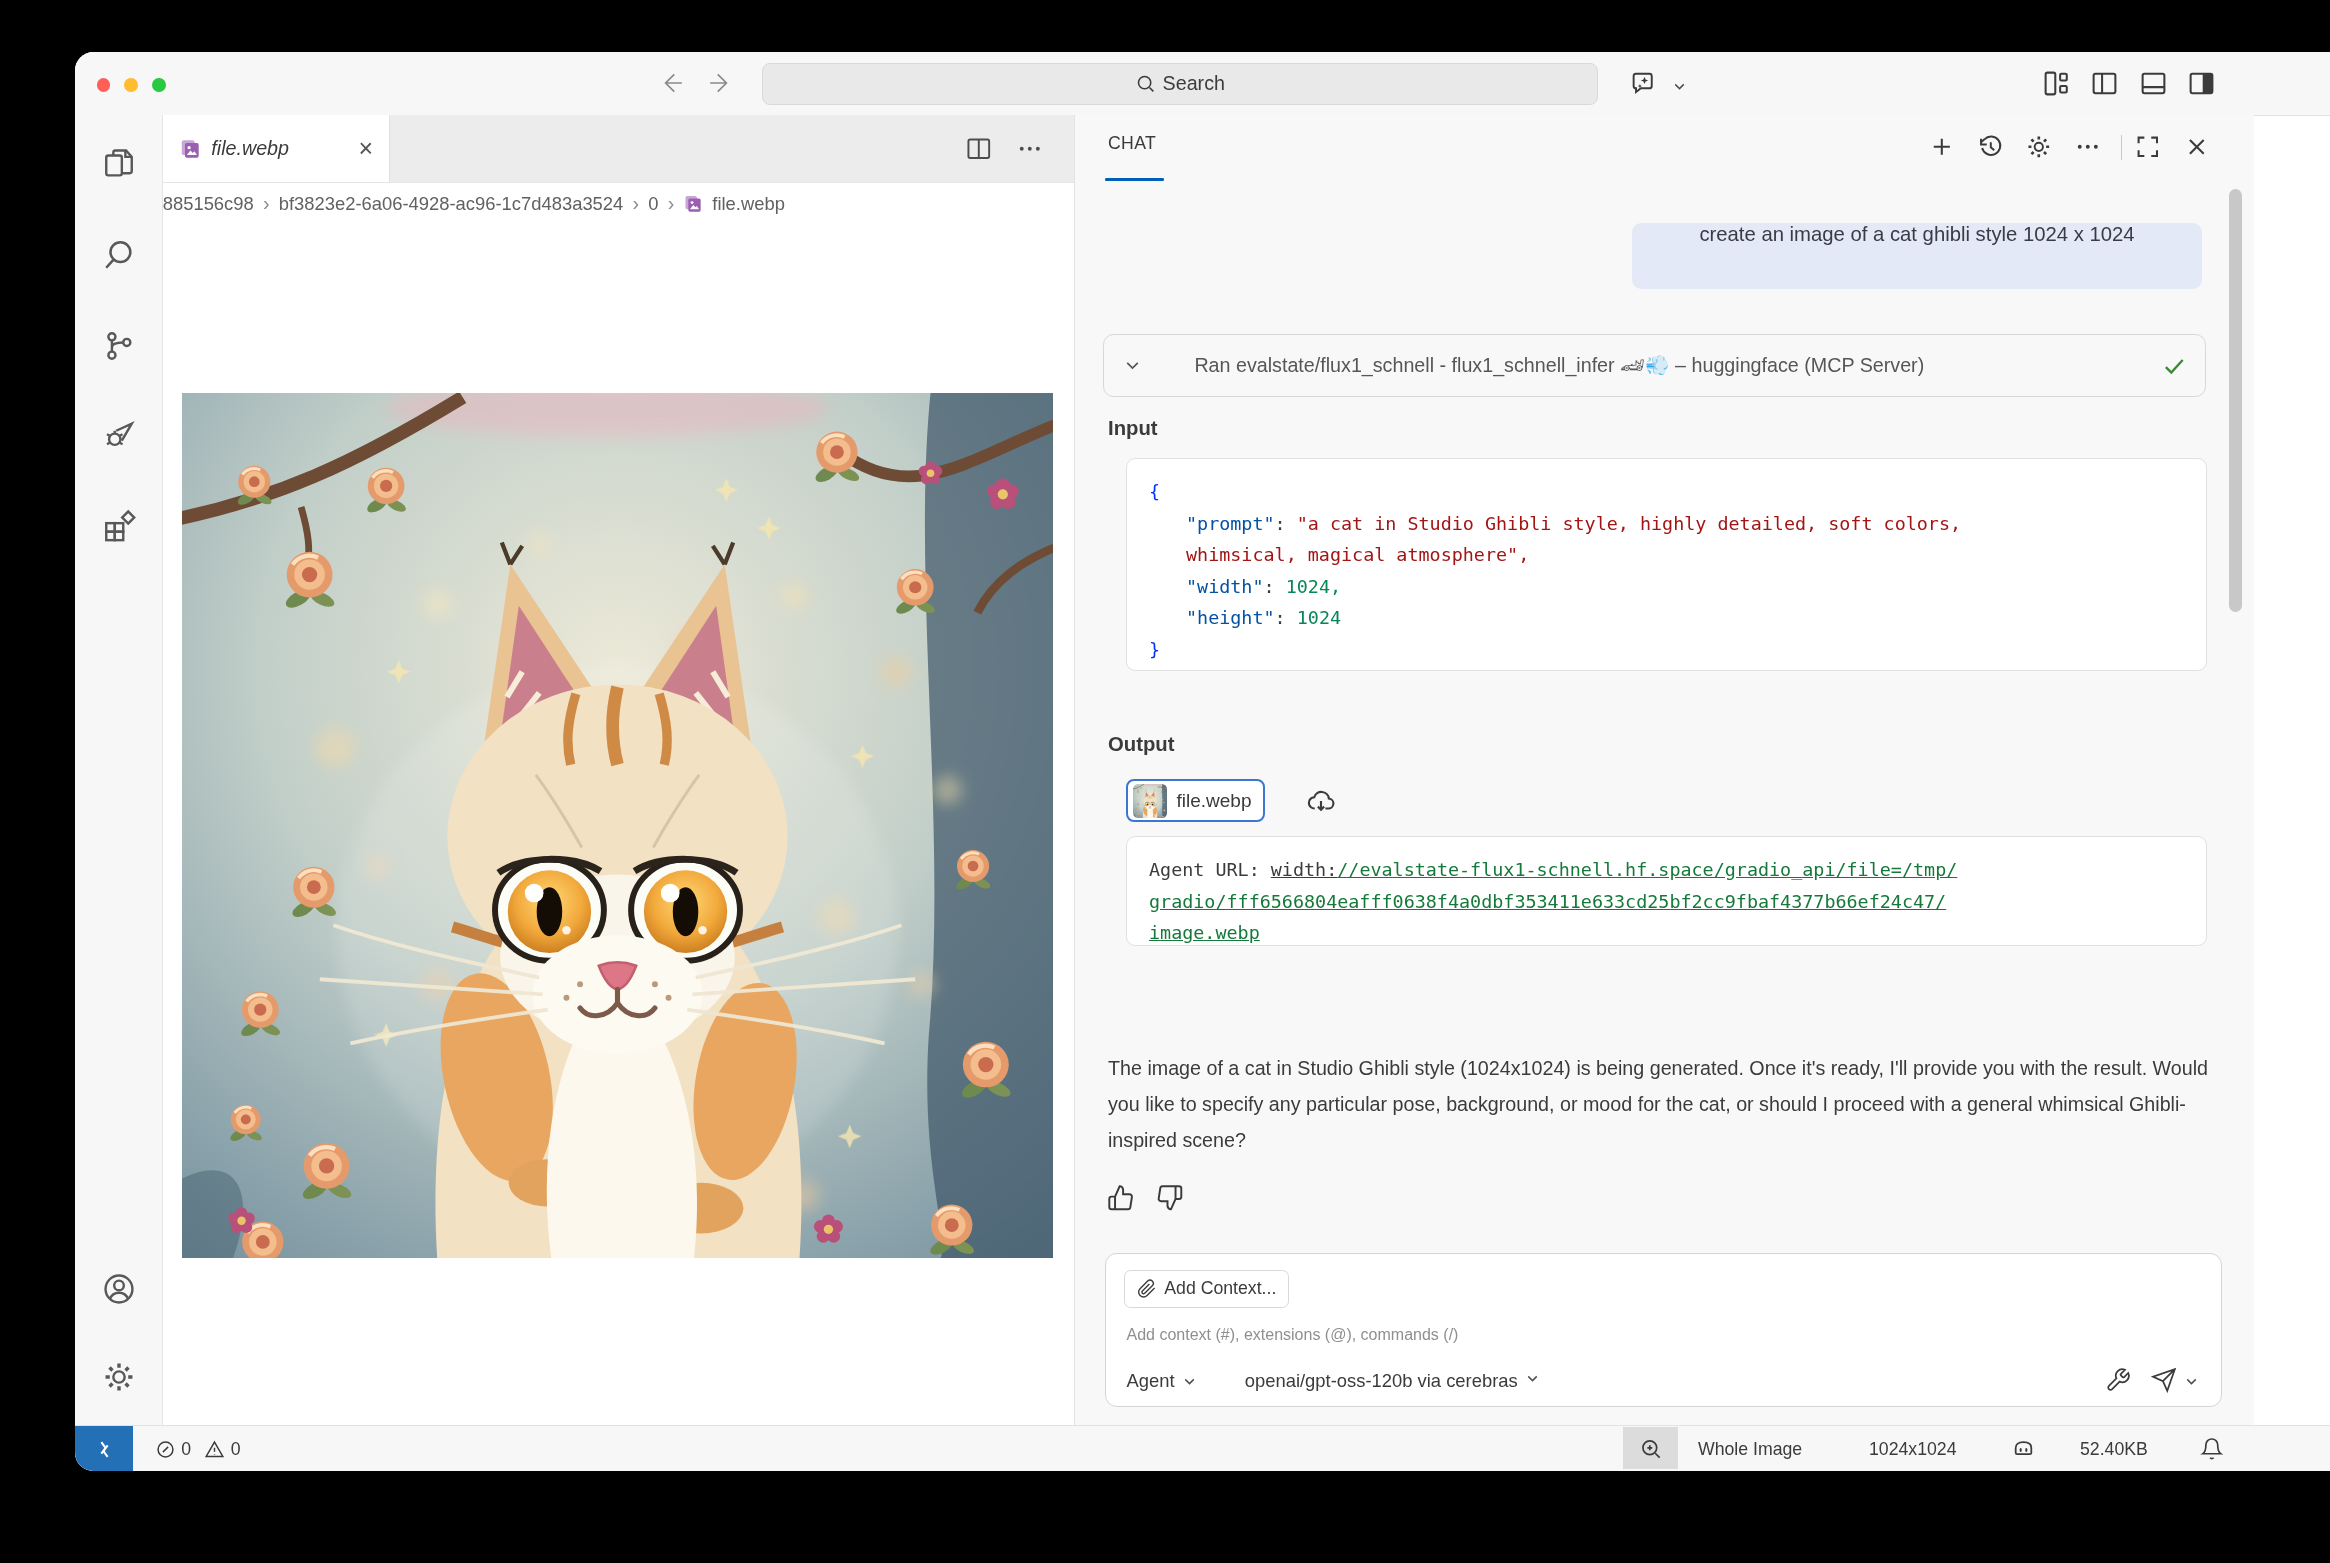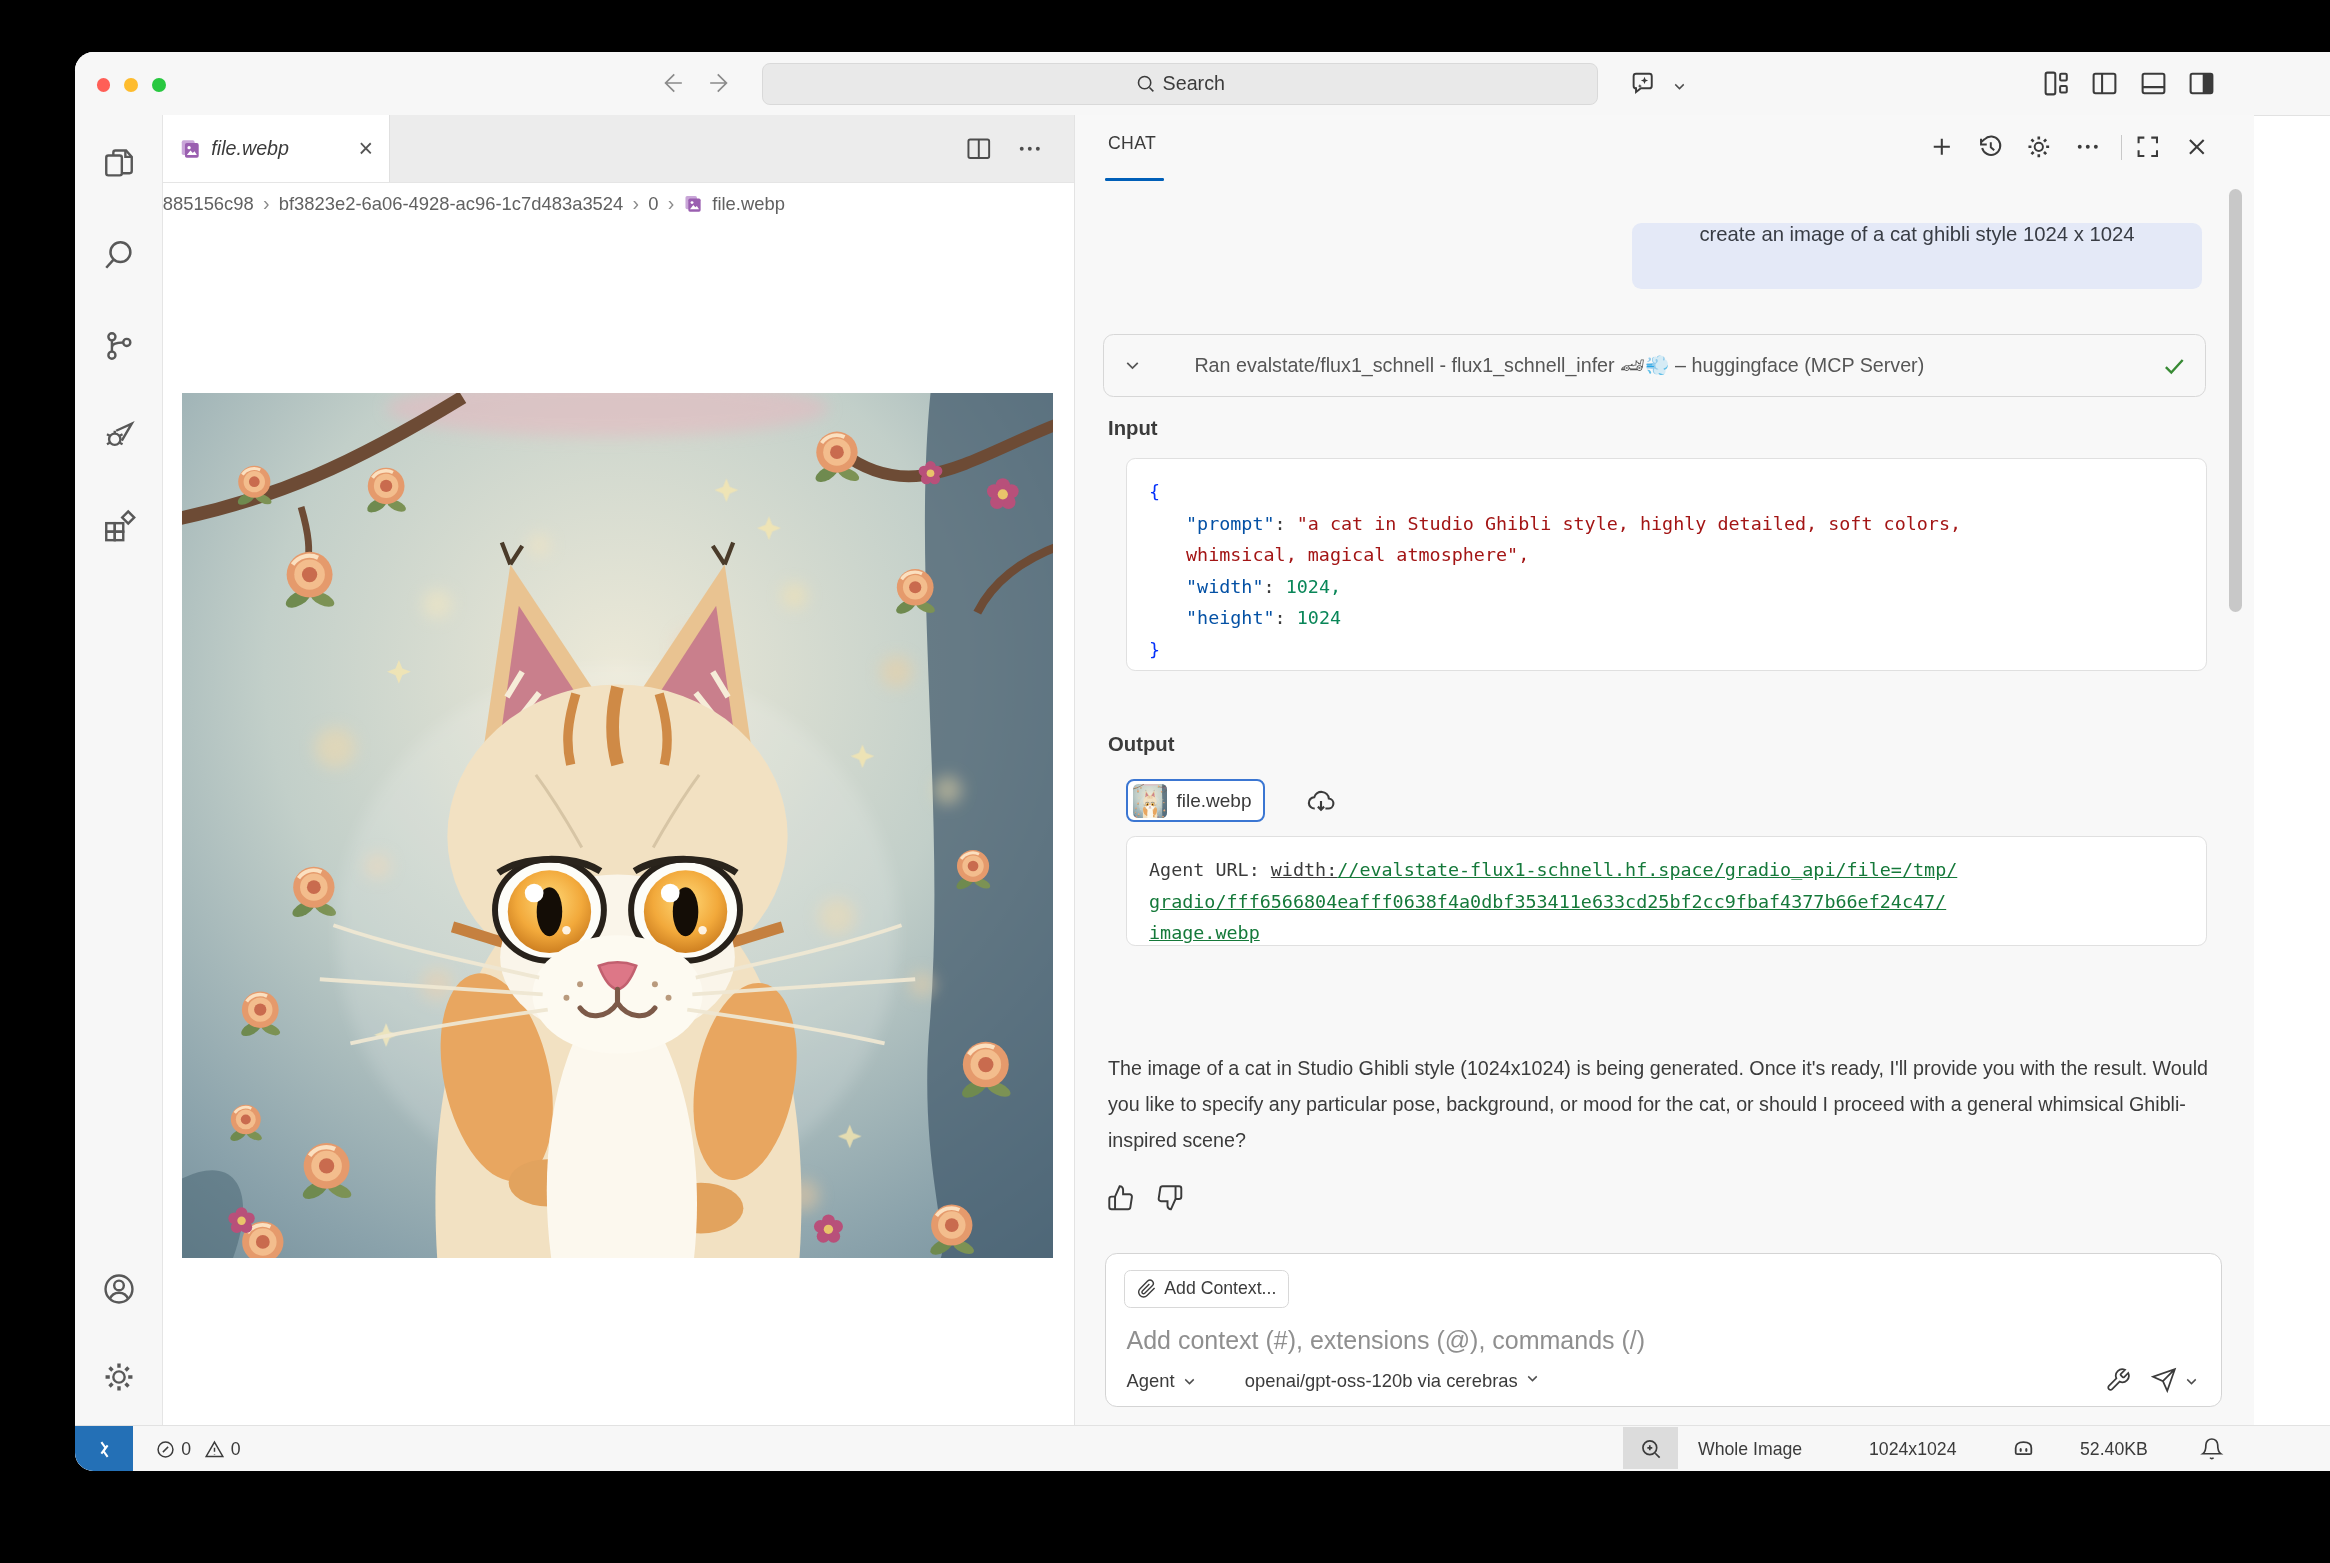--- a/index.html
+++ b/index.html
@@ -48,21 +48,21 @@
   .urllink{color:#15793a;text-decoration:underline;}
   .urlscheme{color:#3b3b3b;text-decoration:underline;}
   .chip{position:absolute;left:51px;top:664px;height:43px;border:2px solid #3b76d2;border-radius:7.9px;background:#fff;
     display:flex;align-items:center;gap:9.2px;padding:0 11.8px 0 5.3px;box-sizing:border-box;font-size:19px;color:#3b3b3b;}
   .para{position:absolute;left:33px;top:935px;width:1109px;font-size:19.7px;line-height:36px;color:#3b3b3b;}
   .thumb{position:absolute;top:1069px;width:27.6px;height:27.6px;color:#3b3b3b;}
   .chatinput{position:absolute;left:29.5px;top:1138px;width:1117px;height:154px;background:#fff;border:1.3px solid #d4d4d4;
     border-radius:11.8px;box-sizing:border-box;}
   .ctxchip{position:absolute;left:18.4px;top:15.8px;height:38px;border:1.3px solid #d8d8d8;border-radius:6.6px;
     display:flex;align-items:center;gap:7.9px;padding:0 11.8px;font-size:17.7px;color:#3b3b3b;box-sizing:border-box;}
-  .placeholder{position:absolute;left:21px;top:72px;font-size:25px;color:#8f8f8f;}
+  .placeholder{position:absolute;left:21px;top:72px;font-size:16px;color:#8f8f8f;}
   .agentrow{position:absolute;left:21px;top:116px;display:flex;align-items:center;gap:6.6px;font-size:18.4px;color:#3b3b3b;}
   .modelsel{margin-left:40px;display:flex;align-items:flex-start;gap:6.6px;}
   .inpicon{position:absolute;top:113px;width:26px;height:26px;color:#3b3b3b;}
   .chatscroll{position:absolute;left:2154px;top:137px;width:13px;height:423px;background:#c0c0c0;border-radius:6.6px;opacity:.85;}
   
   .statusbar{position:absolute;left:0;top:1373px;width:100%;height:46px;background:#f7f7f7;border-top:1.3px solid #e2e2e2;
     font-size:17.7px;color:#3b3b3b;box-sizing:border-box;}
   .remotebox{position:absolute;left:0;top:0;width:58px;height:46px;background:#2470b6;color:#fff;
     display:flex;align-items:center;justify-content:center;}
   .sbitem{position:absolute;top:0;height:46px;display:flex;align-items:center;gap:5.3px;}

